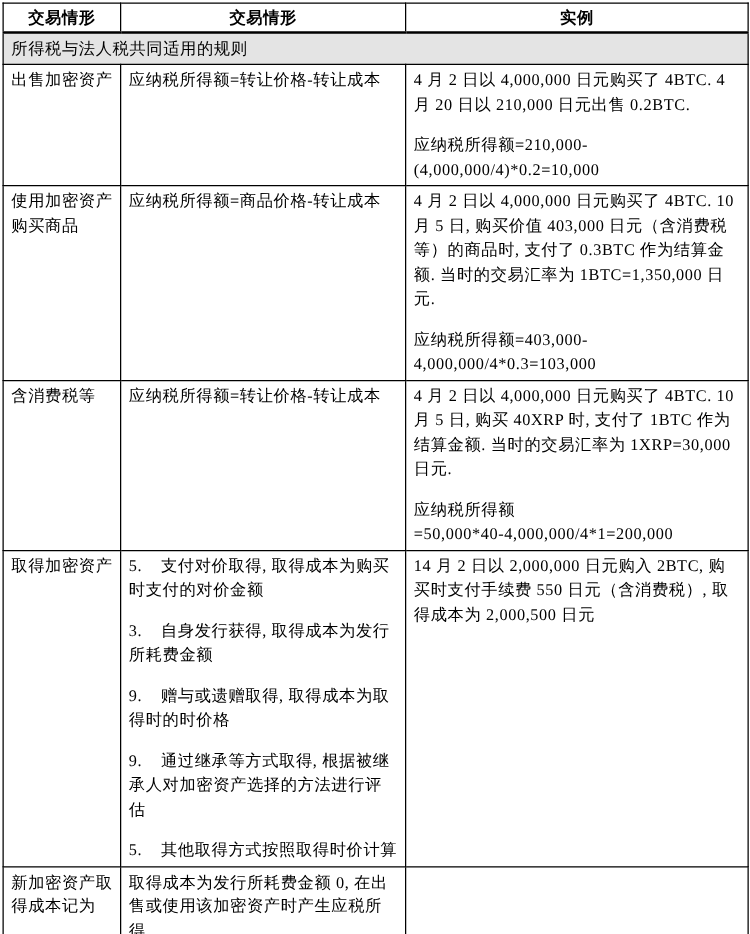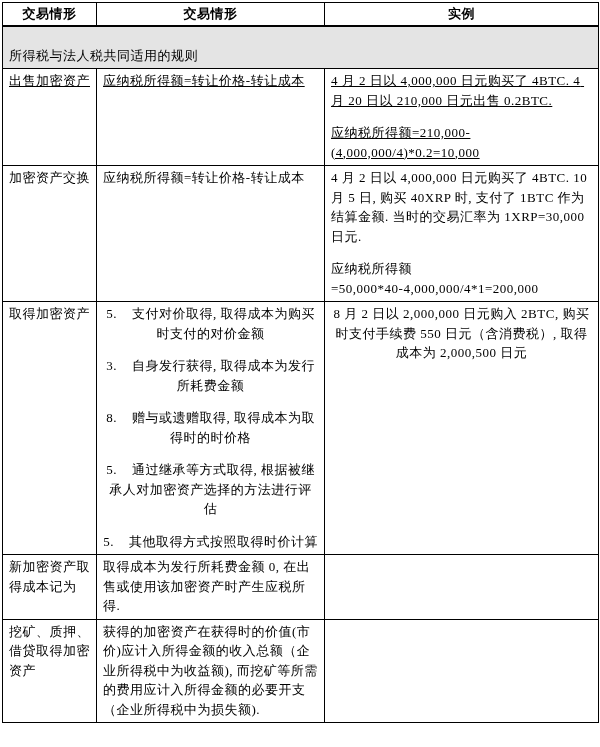--- a/index.html
+++ b/index.html
@@ -36,34 +36,34 @@
   table.rules thead th {
     font-weight: bold;
     text-align: center;
     border-bottom: 2px solid #000000;
     height: 19px;
     padding: 1px 2px;
   }
   tr.section-row td {
     background: #e4e4e4;
     height: 23px;
-    padding-top: 19px;
+    padding-top: 2px;
   }
   td.situation {
     letter-spacing: 1.5px;
   }
   td p {
     margin: 0 0 13px 0;
     white-space: pre-wrap;
   }
   td p:last-child { margin-bottom: 0; }
-  tr.row-1 { height: 74px; text-decoration: underline; }
+  tr.row-1 { height: 74px; }
   tr.row-2 { height: 107px; }
   tr.row-3 { height: 107px; }
-  tr.row-4 { height: 210px; text-align: center; }
+  tr.row-4 { height: 210px; }
   tr.row-5 { height: 48px; }
   tr.row-6 { height: 87px; }
 </style>
 </head>
 <body>
 
 <table class="rules">
   <colgroup>
     <col class="c1">
       <col class="c2">
@@ -85,44 +85,54 @@
       <td class="situation">出售加密资产</td>
       <td>
         <p>应纳税所得额=转让价格-转让成本</p>
       </td>
       <td>
         <p>4 月 2 日以 4,000,000 日元购买了 4BTC. 4 月 20 日以 210,000 日元出售 0.2BTC.</p>
         <p>应纳税所得额=210,000-(4,000,000/4)*0.2=10,000</p>
       </td>
     </tr>
 
+    <tr class="row-2">
+      <td class="situation">使用加密资产购买商品</td>
+      <td>
+        <p>应纳税所得额=商品价格-转让成本</p>
+      </td>
+      <td>
+        <p>4 月 2 日以 4,000,000 日元购买了 4BTC. 10 月 5 日, 购买价值 403,000 日元（含消费税等）的商品时, 支付了 0.3BTC 作为结算金额. 当时的交易汇率为 1BTC=1,350,000 日元.</p>
+        <p>应纳税所得额=403,000-4,000,000/4*0.3=103,000</p>
+      </td>
+    </tr>
 
     <tr class="row-3">
-      <td class="situation">加密资产交换</td>
+      <td class="situation">含消费税等</td>
       <td>
         <p>应纳税所得额=转让价格-转让成本</p>
       </td>
       <td>
         <p>4 月 2 日以 4,000,000 日元购买了 4BTC. 10 月 5 日, 购买 40XRP 时, 支付了 1BTC 作为结算金额. 当时的交易汇率为 1XRP=30,000 日元.</p>
         <p>应纳税所得额
 =50,000*40-4,000,000/4*1=200,000</p>
       </td>
     </tr>
 
     <tr class="row-4">
       <td class="situation">取得加密资产</td>
       <td>
         <p>5.    支付对价取得, 取得成本为购买时支付的对价金额</p>
         <p>3.    自身发行获得, 取得成本为发行所耗费金额</p>
-        <p>8.    赠与或遗赠取得, 取得成本为取得时的时价格</p>
-        <p>5.    通过继承等方式取得, 根据被继承人对加密资产选择的方法进行评估</p>
+        <p>9.    赠与或遗赠取得, 取得成本为取得时的时价格</p>
+        <p>9.    通过继承等方式取得, 根据被继承人对加密资产选择的方法进行评估</p>
         <p>5.    其他取得方式按照取得时价计算</p>
       </td>
       <td>
-        <p>8 月 2 日以 2,000,000 日元购入 2BTC, 购买时支付手续费 550 日元（含消费税）, 取得成本为 2,000,500 日元</p>
+        <p>14 月 2 日以 2,000,000 日元购入 2BTC, 购买时支付手续费 550 日元（含消费税）, 取得成本为 2,000,500 日元</p>
       </td>
     </tr>
 
     <tr class="row-5">
       <td class="situation">新加密资产取得成本记为</td>
       <td>
         <p>取得成本为发行所耗费金额 0, 在出售或使用该加密资产时产生应税所得.</p>
       </td>
       <td></td>
     </tr>

